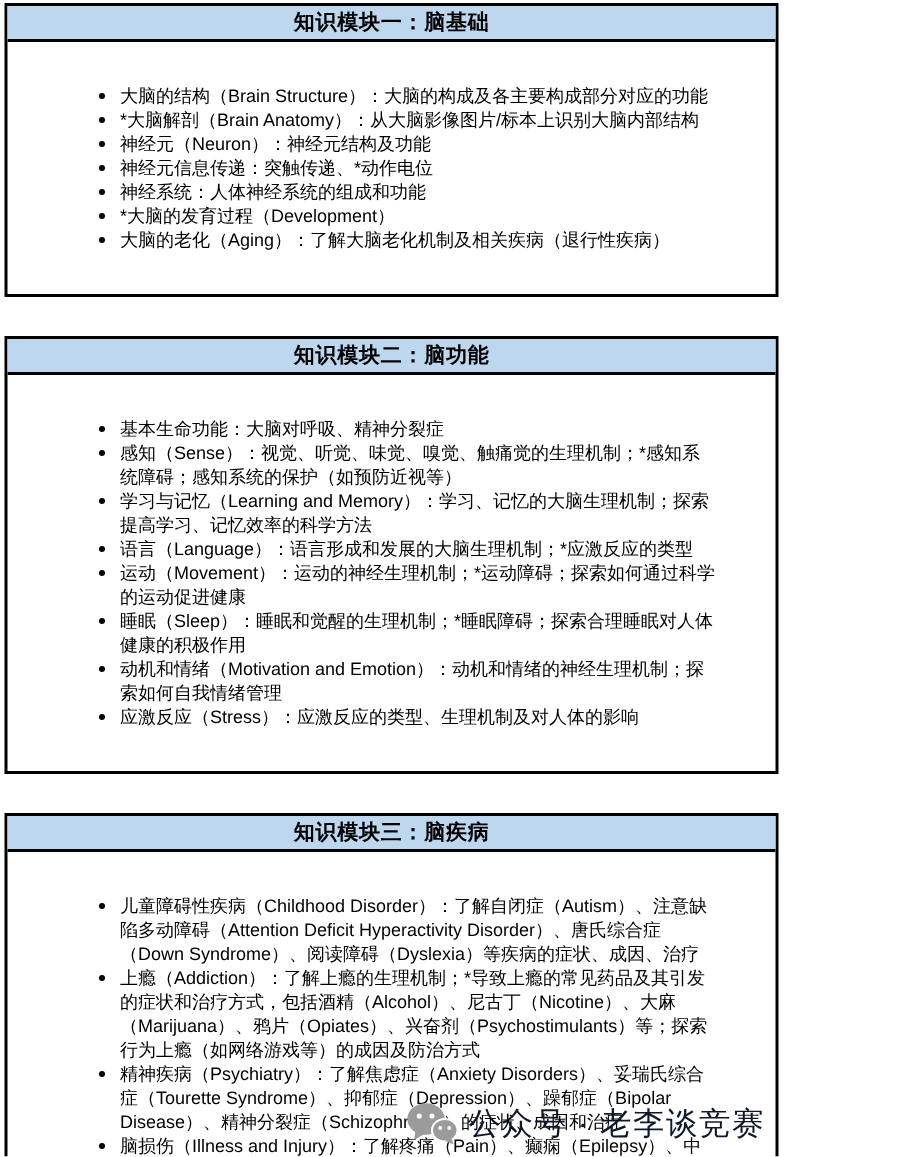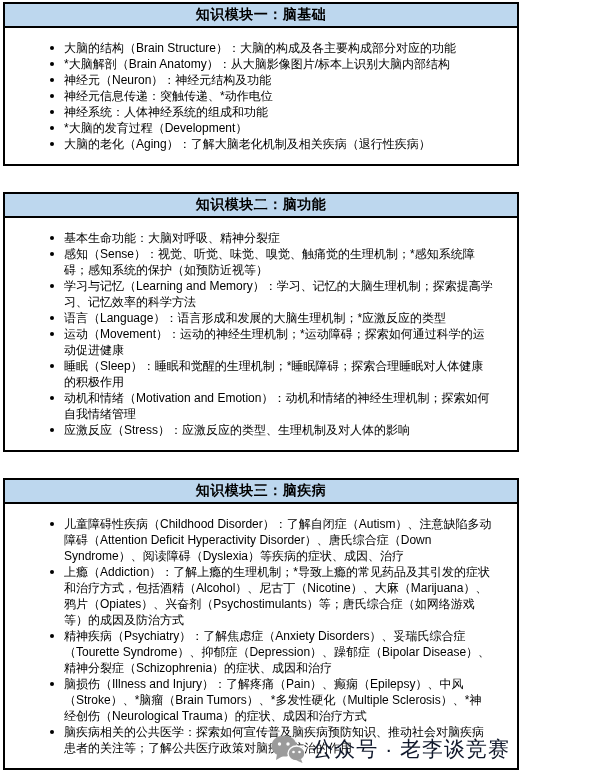--- a/index.html
+++ b/index.html
@@ -25,21 +25,21 @@
     text-align: center;
     font-weight: bold;
     font-size: 14px;
     line-height: 17px;
     padding: 2px 0 3px 0;
     letter-spacing: 0.5px;
   }
   .module-body { padding: 12px 24px 12px 44px; }
   ul.items {
     list-style: none;
-    margin: 0;
+    margin: 16px;
     padding: 0;
   }
   ul.items li {
     position: relative;
     padding-left: 15px;
     font-size: 12px;
     line-height: 16px;
     text-align: left;
   }
   ul.items li::before {
@@ -101,21 +101,21 @@
           <li>应激反应（Stress）：应激反应的类型、生理机制及对人体的影响</li>
         </ul>
     </div>
   </section>
 
   <section class="module">
     <div class="module-header">知识模块三：脑疾病</div>
     <div class="module-body">
       <ul class="items">
           <li>儿童障碍性疾病（Childhood Disorder）：了解自闭症（Autism）、注意缺陷多动障碍（Attention Deficit Hyperactivity Disorder）、唐氏综合症（Down Syndrome）、阅读障碍（Dyslexia）等疾病的症状、成因、治疗</li>
-          <li>上瘾（Addiction）：了解上瘾的生理机制；*导致上瘾的常见药品及其引发的症状和治疗方式，包括酒精（Alcohol）、尼古丁（Nicotine）、大麻（Marijuana）、鸦片（Opiates）、兴奋剂（Psychostimulants）等；唐氏综合症（如网络游戏等）的成因及防治方式</li>
+          <li>上瘾（Addiction）：了解上瘾的生理机制；*导致上瘾的常见药品及其引发的症状和治疗方式，包括酒精（Alcohol）、尼古丁（Nicotine）、大麻（Marijuana）、鸦片（Opiates）、兴奋剂（Psychostimulants）等；探索行为上瘾（如网络游戏等）的成因及防治方式</li>
           <li>精神疾病（Psychiatry）：了解焦虑症（Anxiety Disorders）、妥瑞氏综合症（Tourette Syndrome）、抑郁症（Depression）、躁郁症（Bipolar Disease）、精神分裂症（Schizophrenia）的症状、成因和治疗</li>
           <li>脑损伤（Illness and Injury）：了解疼痛（Pain）、癫痫（Epilepsy）、中风（Stroke）、*脑瘤（Brain Tumors）、*多发性硬化（Multiple Sclerosis）、*神经创伤（Neurological Trauma）的症状、成因和治疗方式</li>
           <li>脑疾病相关的公共医学：探索如何宣传普及脑疾病预防知识、推动社会对脑疾病患者的关注等；了解公共医疗政策对脑疾病防治的作用</li>
         </ul>
     </div>
   </section>
 
   <div class="watermark">
     <span>
       <svg width="34" height="28" viewBox="0 0 34 28" xmlns="http://www.w3.org/2000/svg">

